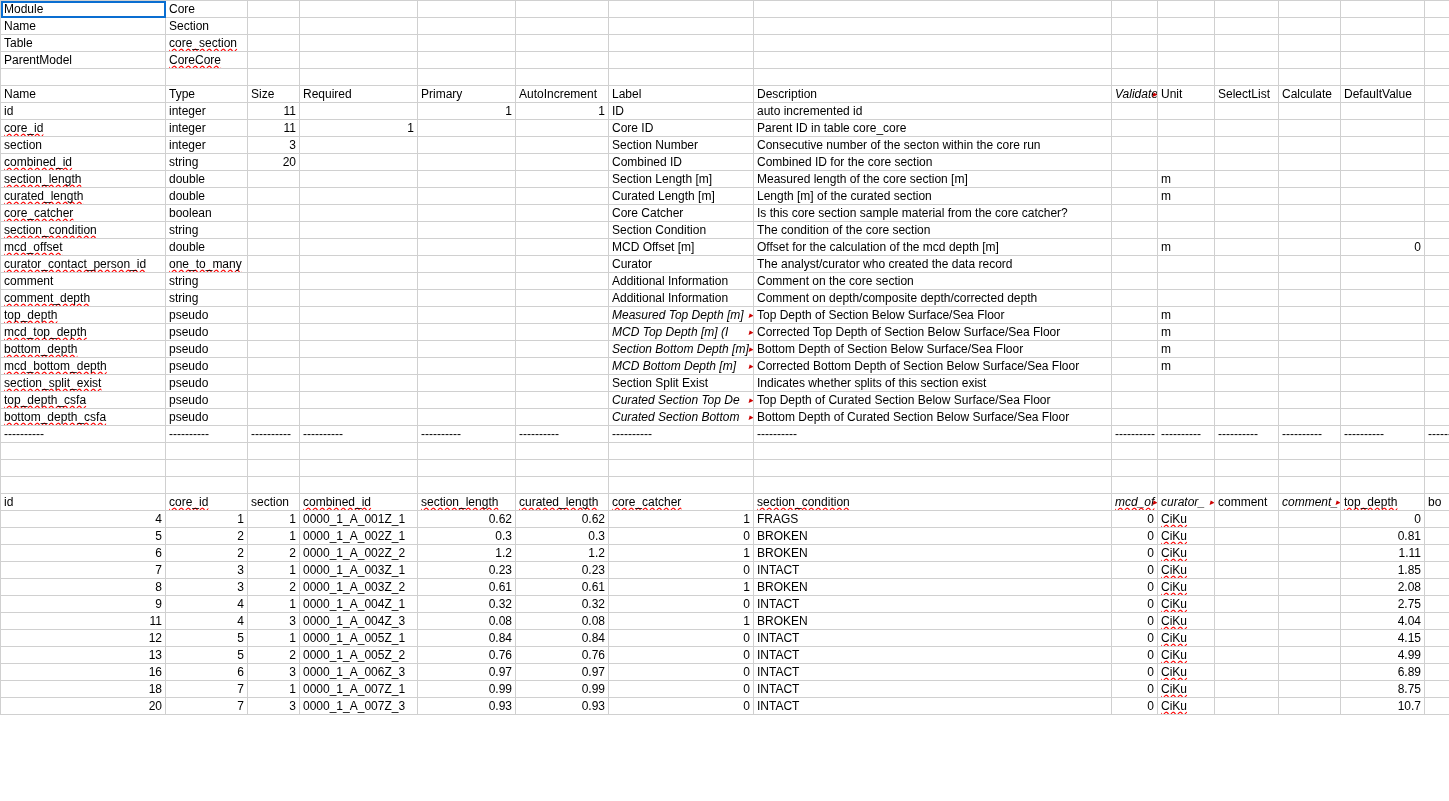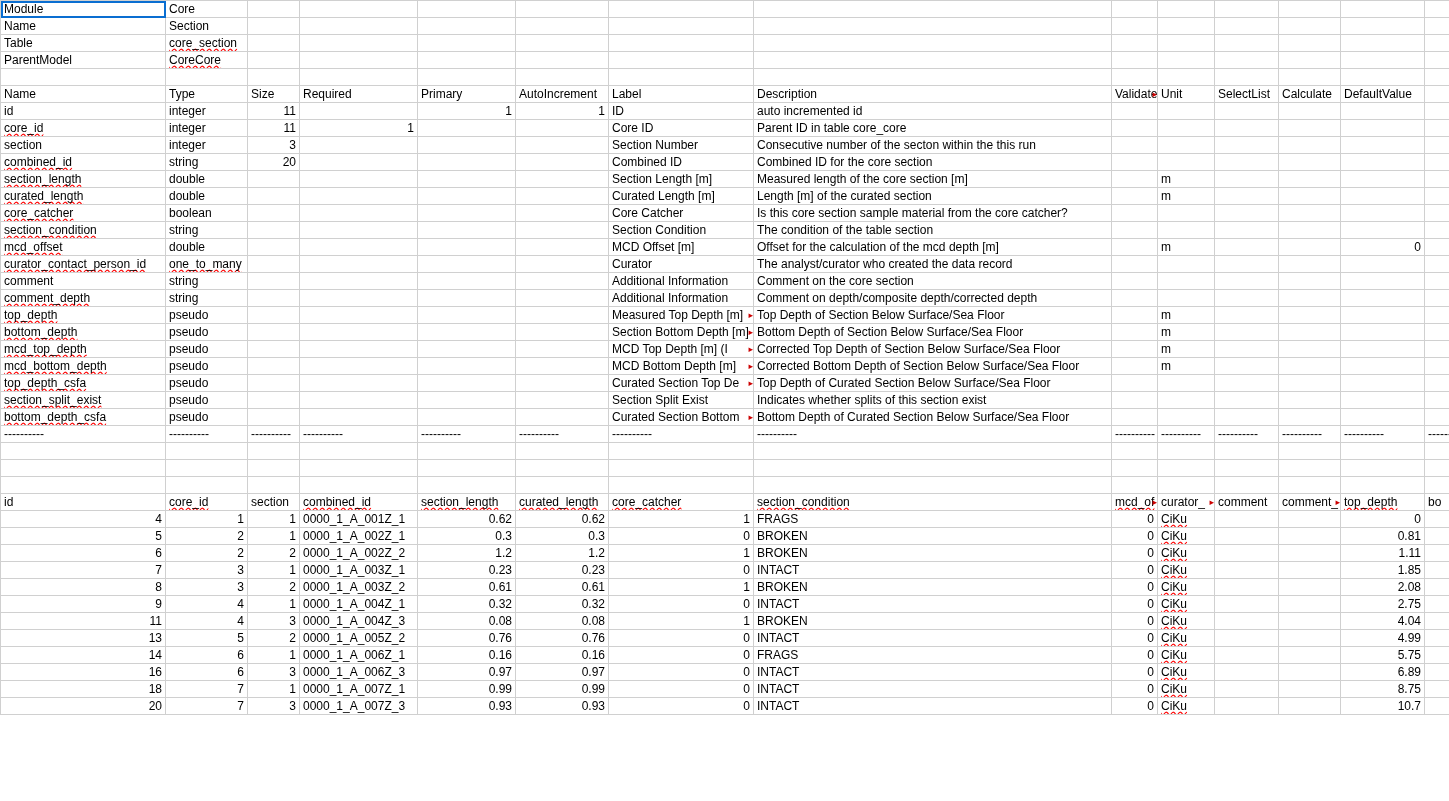--- a/index.html
+++ b/index.html
@@ -32,21 +32,21 @@
   .num { text-align: right; }
   .active-cell {
     outline: 2px solid #0a6ed1;
     outline-offset: -2px;
     background: #fff;
   }
   .spellerr {
     text-decoration: underline wavy red;
     text-decoration-skip-ink: none;
   }
-  .ovf { position: relative; }
+  .ovf { position: relative; font-style: italic; }
   .ovf::after {
     content: '▸';
     position: absolute;
     right: 0; top: 50%;
     transform: translateY(-50%);
     font-size: 9px;
     color: #c00;
   }
   colgroup col.cA { width: 165px; }
   colgroup col.cB { width: 82px; }
@@ -214,21 +214,21 @@
           <td></td>
         </tr>
         <tr>
           <td>section</td>
           <td>integer</td>
           <td class="num">3</td>
           <td class="num"></td>
           <td class="num"></td>
           <td class="num"></td>
           <td>Section Number</td>
-          <td>Consecutive number of the secton within the this run</td>
+          <td>Consecutive number of the secton within the core run</td>
           <td></td>
           <td></td>
           <td></td>
           <td></td>
           <td class="num"></td>
           <td></td>
         </tr>
         <tr>
           <td><span class="spellerr">combined_id</span></td>
           <td>string</td>
@@ -294,21 +294,21 @@
           <td></td>
         </tr>
         <tr>
           <td><span class="spellerr">section_condition</span></td>
           <td>string</td>
           <td class="num"></td>
           <td class="num"></td>
           <td class="num"></td>
           <td class="num"></td>
           <td>Section Condition</td>
-          <td>The condition of the table section</td>
+          <td>The condition of the core section</td>
           <td></td>
           <td></td>
           <td></td>
           <td></td>
           <td class="num"></td>
           <td></td>
         </tr>
         <tr>
           <td><span class="spellerr">mcd_offset</span></td>
           <td>double</td>
@@ -383,92 +383,92 @@
           <td class="ovf">Measured Top Depth [m]</td>
           <td>Top Depth of Section Below Surface/Sea Floor</td>
           <td></td>
           <td>m</td>
           <td></td>
           <td></td>
           <td class="num"></td>
           <td></td>
         </tr>
         <tr>
+          <td><span class="spellerr">mcd_top_depth</span></td>
+          <td>pseudo</td>
+          <td class="num"></td>
+          <td class="num"></td>
+          <td class="num"></td>
+          <td class="num"></td>
+          <td class="ovf">MCD Top Depth [m]   (I</td>
+          <td>Corrected Top Depth of Section Below Surface/Sea Floor</td>
+          <td></td>
+          <td>m</td>
+          <td></td>
+          <td></td>
+          <td class="num"></td>
+          <td></td>
+        </tr>
+        <tr>
           <td><span class="spellerr">bottom_depth</span></td>
           <td>pseudo</td>
           <td class="num"></td>
           <td class="num"></td>
           <td class="num"></td>
           <td class="num"></td>
           <td class="ovf">Section Bottom Depth [m]</td>
           <td>Bottom Depth of Section Below Surface/Sea Floor</td>
           <td></td>
           <td>m</td>
           <td></td>
           <td></td>
           <td class="num"></td>
           <td></td>
         </tr>
         <tr>
-          <td><span class="spellerr">mcd_top_depth</span></td>
-          <td>pseudo</td>
-          <td class="num"></td>
-          <td class="num"></td>
-          <td class="num"></td>
-          <td class="num"></td>
-          <td class="ovf">MCD Top Depth [m]   (I</td>
-          <td>Corrected Top Depth of Section Below Surface/Sea Floor</td>
-          <td></td>
-          <td>m</td>
-          <td></td>
-          <td></td>
-          <td class="num"></td>
-          <td></td>
-        </tr>
-        <tr>
           <td><span class="spellerr">mcd_bottom_depth</span></td>
           <td>pseudo</td>
           <td class="num"></td>
           <td class="num"></td>
           <td class="num"></td>
           <td class="num"></td>
           <td class="ovf">MCD Bottom Depth [m]</td>
           <td>Corrected Bottom Depth of Section Below Surface/Sea Floor</td>
           <td></td>
           <td>m</td>
           <td></td>
           <td></td>
           <td class="num"></td>
           <td></td>
         </tr>
         <tr>
+          <td><span class="spellerr">section_split_exist</span></td>
+          <td>pseudo</td>
+          <td class="num"></td>
+          <td class="num"></td>
+          <td class="num"></td>
+          <td class="num"></td>
+          <td>Section Split Exist</td>
+          <td>Indicates whether splits of this section exist</td>
+          <td></td>
+          <td></td>
+          <td></td>
+          <td></td>
+          <td class="num"></td>
+          <td></td>
+        </tr>
+        <tr>
           <td><span class="spellerr">top_depth_csfa</span></td>
           <td>pseudo</td>
           <td class="num"></td>
           <td class="num"></td>
           <td class="num"></td>
           <td class="num"></td>
           <td class="ovf">Curated Section Top De</td>
           <td>Top Depth of Curated Section Below Surface/Sea Floor</td>
-          <td></td>
-          <td></td>
-          <td></td>
-          <td></td>
-          <td class="num"></td>
-          <td></td>
-        </tr>
-        <tr>
-          <td><span class="spellerr">section_split_exist</span></td>
-          <td>pseudo</td>
-          <td class="num"></td>
-          <td class="num"></td>
-          <td class="num"></td>
-          <td class="num"></td>
-          <td>Section Split Exist</td>
-          <td>Indicates whether splits of this section exist</td>
           <td></td>
           <td></td>
           <td></td>
           <td></td>
           <td class="num"></td>
           <td></td>
         </tr>
         <tr>
           <td><span class="spellerr">bottom_depth_csfa</span></td>
           <td>pseudo</td>
@@ -671,52 +671,52 @@
           <td class="num">1</td>
           <td>BROKEN</td>
           <td class="num">0</td>
           <td><span class="spellerr">CiKu</span></td>
           <td></td>
           <td></td>
           <td class="num">4.04</td>
           <td></td>
         </tr>
         <tr>
+          <td class="num">12</td>
+          <td class="num">5</td>
+          <td class="num">1</td>
+          <td>0000_1_A_005Z_1</td>
+          <td class="num">0.84</td>
+          <td class="num">0.84</td>
+          <td class="num">0</td>
+          <td>INTACT</td>
+          <td class="num">0</td>
+          <td><span class="spellerr">CiKu</span></td>
+          <td></td>
+          <td></td>
+          <td class="num">4.15</td>
+          <td></td>
+        </tr>
+        <tr>
           <td class="num">13</td>
           <td class="num">5</td>
           <td class="num">2</td>
           <td>0000_1_A_005Z_2</td>
           <td class="num">0.76</td>
           <td class="num">0.76</td>
           <td class="num">0</td>
           <td>INTACT</td>
           <td class="num">0</td>
           <td><span class="spellerr">CiKu</span></td>
           <td></td>
           <td></td>
           <td class="num">4.99</td>
           <td></td>
         </tr>
         <tr>
-          <td class="num">14</td>
-          <td class="num">6</td>
-          <td class="num">1</td>
-          <td>0000_1_A_006Z_1</td>
-          <td class="num">0.16</td>
-          <td class="num">0.16</td>
-          <td class="num">0</td>
-          <td>FRAGS</td>
-          <td class="num">0</td>
-          <td><span class="spellerr">CiKu</span></td>
-          <td></td>
-          <td></td>
-          <td class="num">5.75</td>
-          <td></td>
-        </tr>
-        <tr>
           <td class="num">16</td>
           <td class="num">6</td>
           <td class="num">3</td>
           <td>0000_1_A_006Z_3</td>
           <td class="num">0.97</td>
           <td class="num">0.97</td>
           <td class="num">0</td>
           <td>INTACT</td>
           <td class="num">0</td>
           <td><span class="spellerr">CiKu</span></td>

